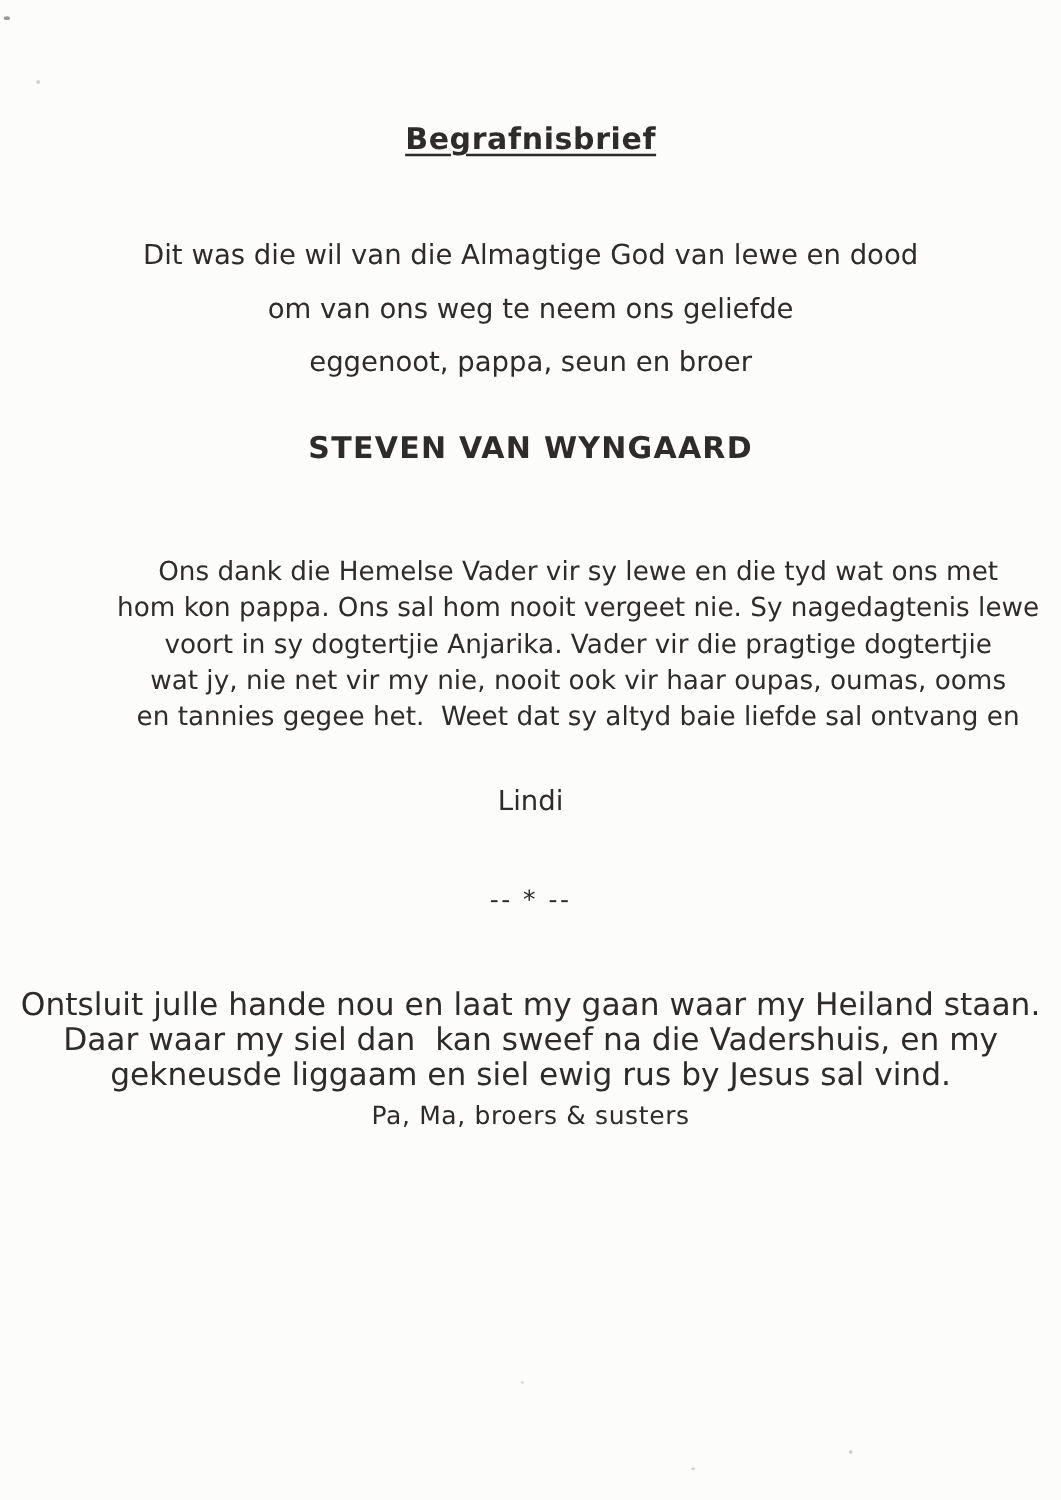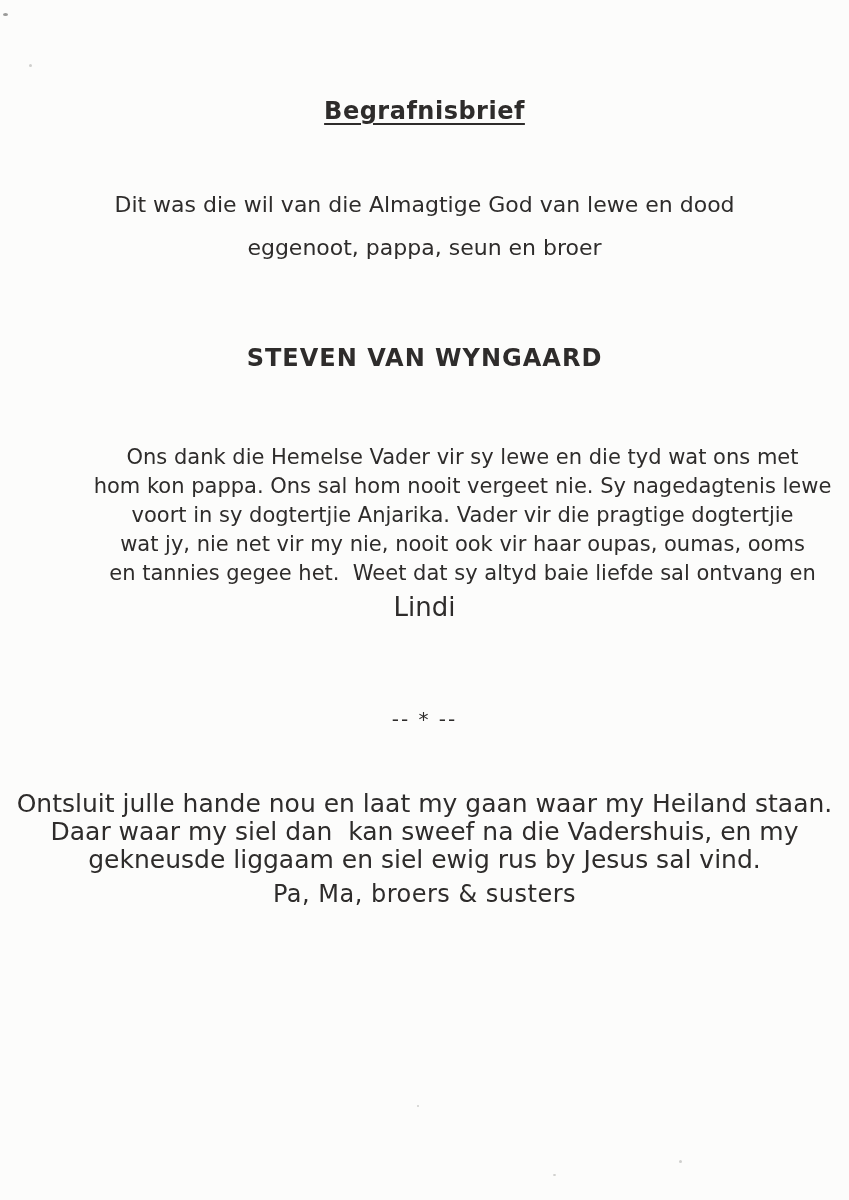--- a/index.html
+++ b/index.html
@@ -50,39 +50,39 @@
   .tribute {
     top: 443px;
     font-size: 21px;
     padding-left: 38px;
   }
   .tribute .line {
     line-height: 29px;
     white-space: pre;
   }
   .lindi {
-    top: 592px;
-    font-size: 26px;
+    top: 629px;
+    font-size: 22px;
   }
   .separator {
     top: 707px;
     font-size: 20px;
     letter-spacing: 2px;
   }
   .verse {
     top: 790px;
     font-size: 25px;
   }
   .verse .line {
     line-height: 28px;
     white-space: pre;
   }
   .verse-signature {
     top: 880px;
-    font-size: 24px;
+    font-size: 20px;
     letter-spacing: 0.5px;
   }
   
   .speck {
     position: absolute;
     border-radius: 50%;
     background: #cfcfcd;
   }
   .speck.s1 { left: 3px;   top: 13px;   width: 5px; height: 3px; background:#9a9a98; }
   .speck.s2 { left: 29px;  top: 64px;   width: 3px; height: 3px; }
@@ -94,20 +94,21 @@
 <body>
 
 <div class="page">
 
   <div class="block doc-title">
     <span>Begrafnisbrief</span>
   </div>
 
   <div class="block intro">
     <div class="line">Dit was die wil van die Almagtige God van lewe en dood</div>
+    <div class="line">om van ons weg te neem ons geliefde</div>
     <div class="line">eggenoot, pappa, seun en broer</div>
   </div>
 
   <div class="block deceased-name">STEVEN VAN WYNGAARD</div>
 
   <div class="block tribute">
     <div class="line">Ons dank die Hemelse Vader vir sy lewe en die tyd wat ons met</div>
     <div class="line">hom kon pappa. Ons sal hom nooit vergeet nie. Sy nagedagtenis lewe</div>
     <div class="line">voort in sy dogtertjie Anjarika. Vader vir die pragtige dogtertjie</div>
     <div class="line">wat jy, nie net vir my nie, nooit ook vir haar oupas, oumas, ooms</div>

